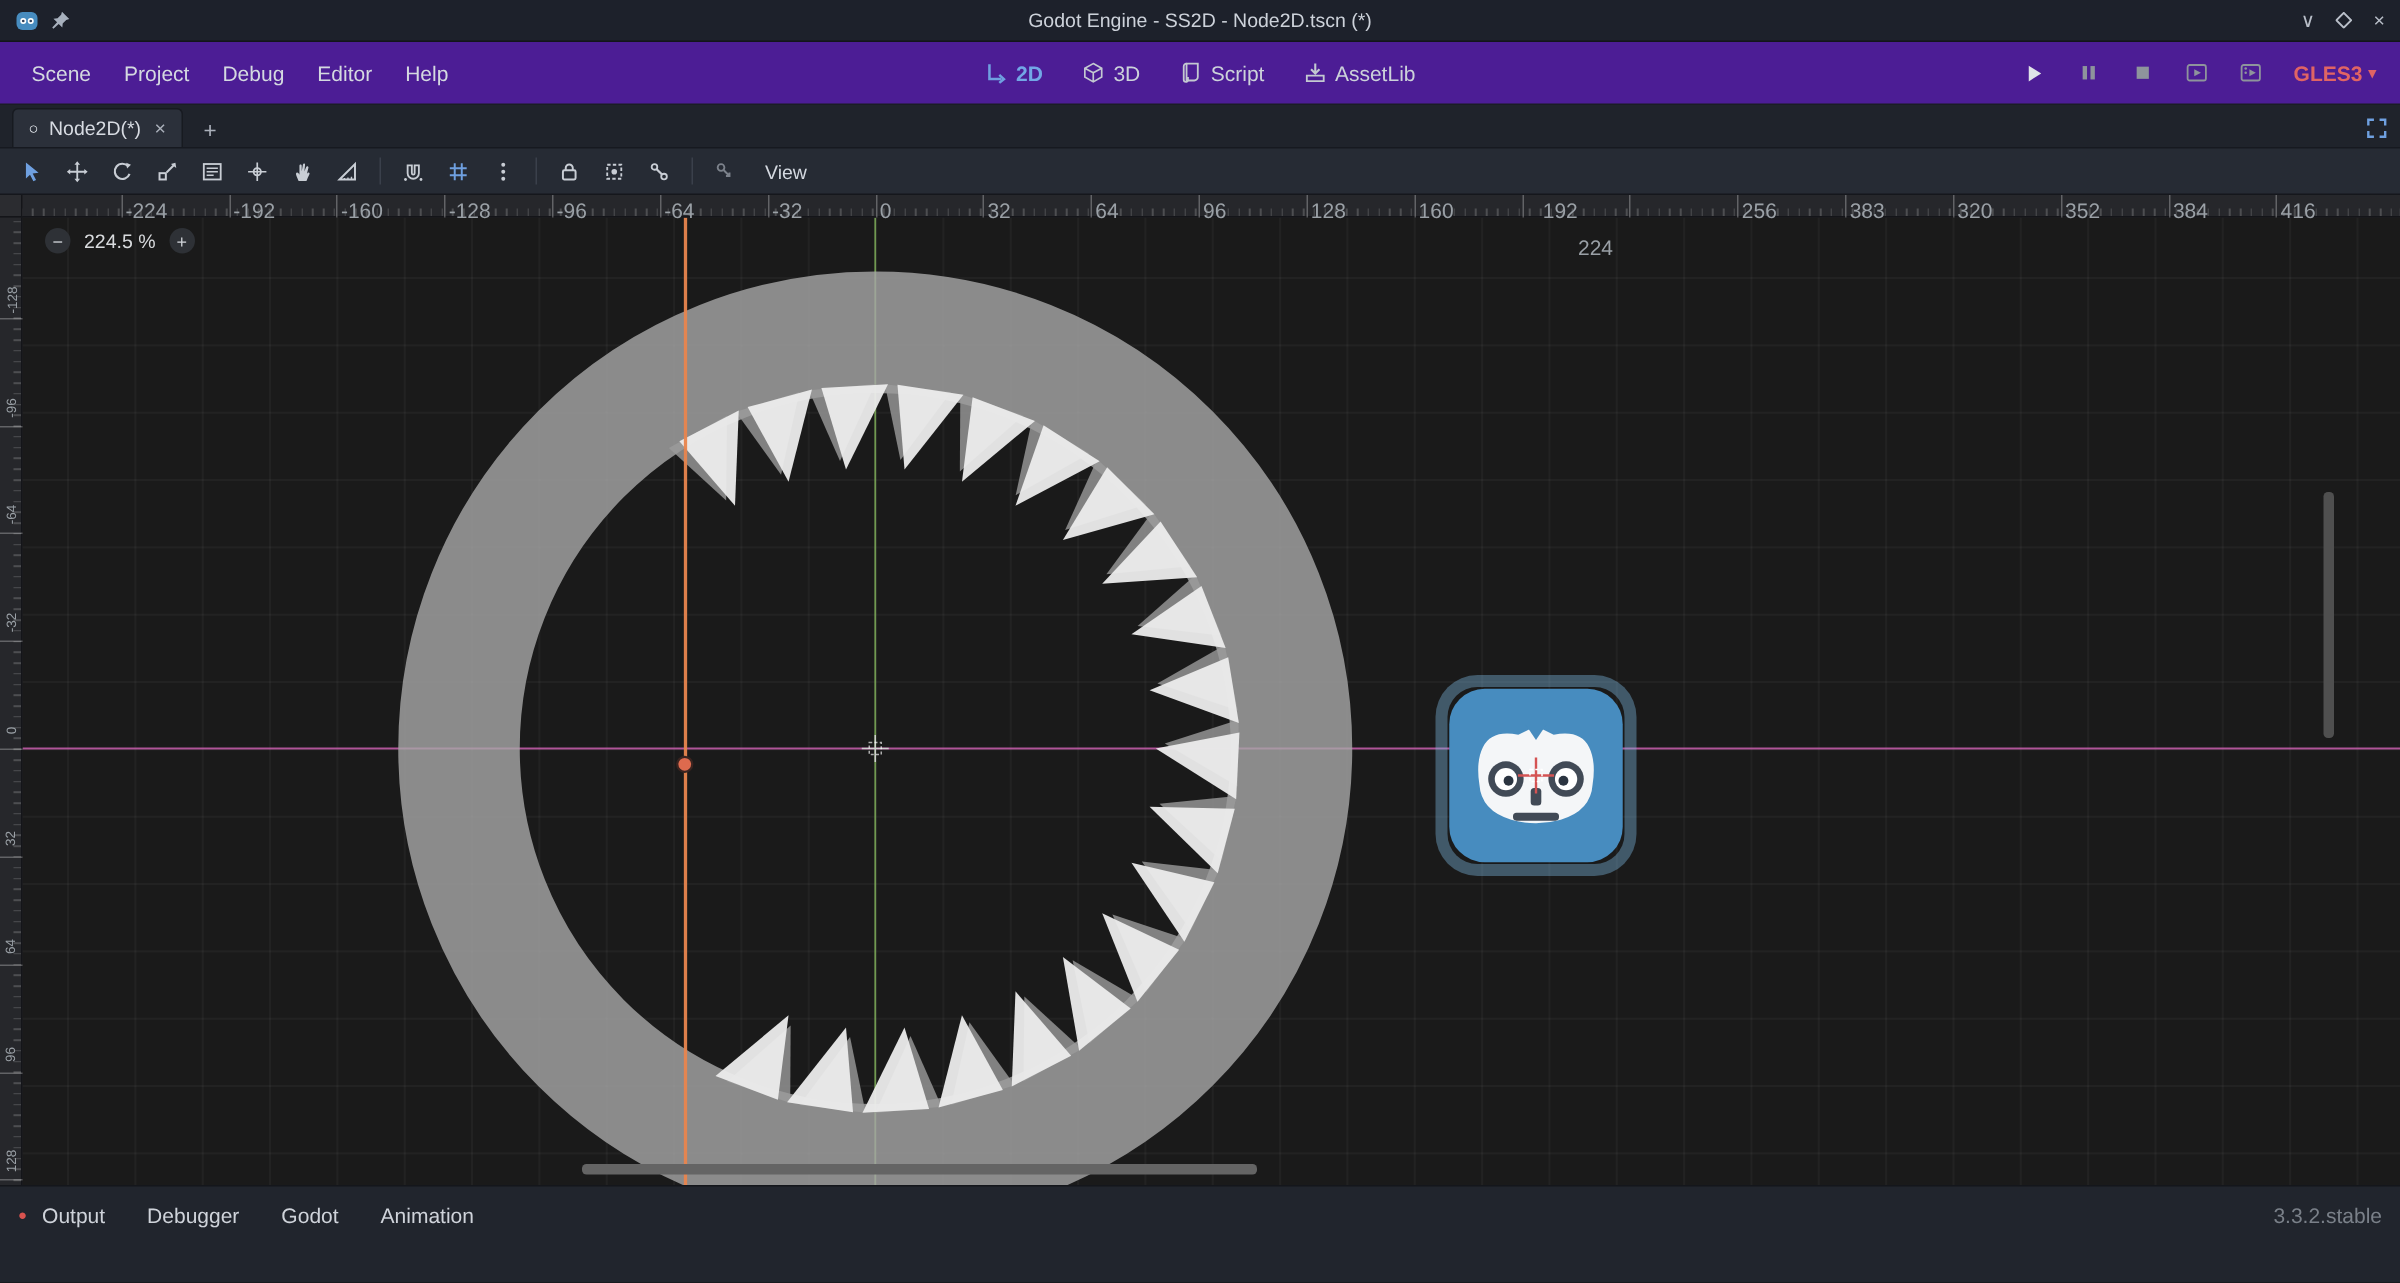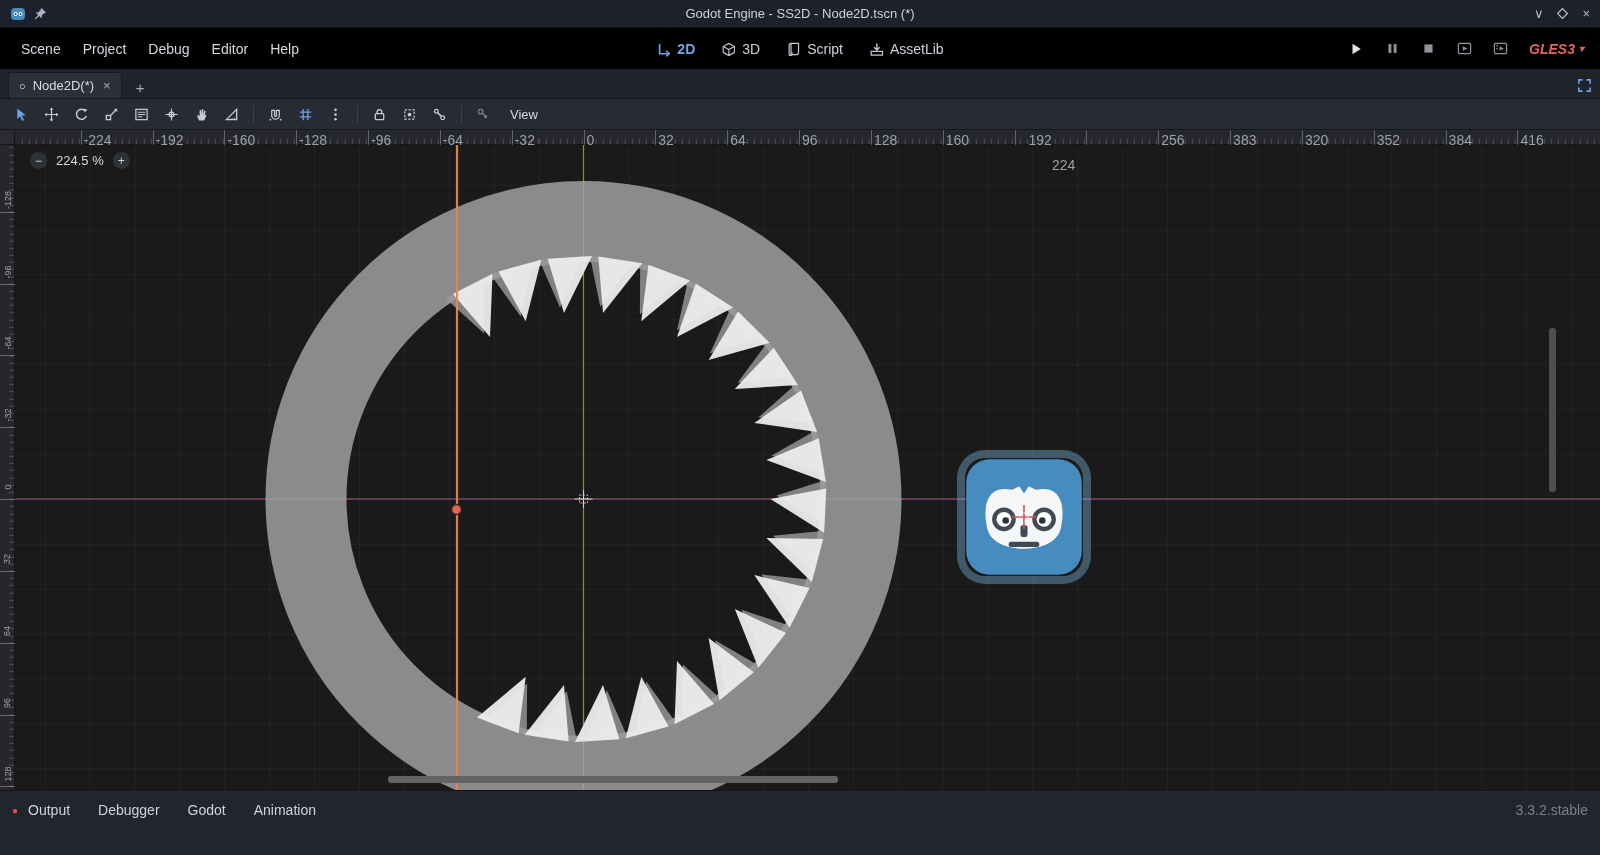--- a/index.html
+++ b/index.html
@@ -9,27 +9,27 @@
 
   
   .titlebar { height:28px; background:#1d212b; display:grid; grid-template-columns:1fr auto 1fr;
     align-items:center; padding:0 10px; font-size:13px; border-bottom:1px solid #12151b; }
   .titlebar .tleft { display:flex; align-items:center; gap:8px; }
   .titlebar .title { text-align:left; color:#cdd2da; white-space:nowrap; }
   .titlebar .tright { display:flex; align-items:center; gap:14px; justify-content:flex-end; color:#b8bec8; }
   .winbtn { cursor:default; font-size:13px; line-height:1; }
 
   
-  .menubar { height:42px; background:#000000; display:flex; align-items:center; padding:0 10px;
+  .menubar { height:42px; background:#4c1d95; display:flex; align-items:center; padding:0 10px;
     position:relative; font-size:14px; border-bottom:1px solid #1a1d24; }
   .menu-item { padding:6px 11px; border-radius:3px; color:#d4d9e0; cursor:default; }
   .editor-switch { position:absolute; left:50%; transform:translateX(-50%); display:flex; gap:6px; align-items:center; }
-  .switch-btn { display:flex; align-items:flex-end; gap:6px; padding:5px 10px; border-radius:3px; color:#ccd2da; }
+  .switch-btn { display:flex; align-items:flex-start; gap:6px; padding:5px 10px; border-radius:3px; color:#ccd2da; }
   .switch-btn.active .lbl { color:#72a7e6; font-weight:bold; }
-  .playback { margin-left:auto; display:flex; align-items:center; gap:10px;font-style:italic; }
+  .playback { margin-left:auto; display:flex; align-items:center; gap:10px; }
   .pb-btn { width:26px; height:24px; display:flex; align-items:center; justify-content:center; }
   .renderer { display:flex; align-items:center; gap:4px; font-weight:bold; font-size:14px; padding:3px 6px; }
 
   
   .tabbar { height:29px; background:#1f232b; display:flex; align-items:flex-end; padding:0 8px; border-bottom:1px solid #161920; }
   .scene-tab { display:flex; align-items:center; gap:7px; background:#2b303a; border:1px solid #171a20; border-bottom:none;
     border-radius:4px 4px 0 0; padding:4px 10px; font-size:13px; height:26px; }
   .scene-tab .node-ic { color:#e8ecf1; font-size:11px; }
   .scene-tab .close { color:#aab0ba; font-size:13px; margin-left:2px; }
   .tab-plus { margin-left:8px; color:#aab0ba; font-size:15px; padding:2px 6px; }

